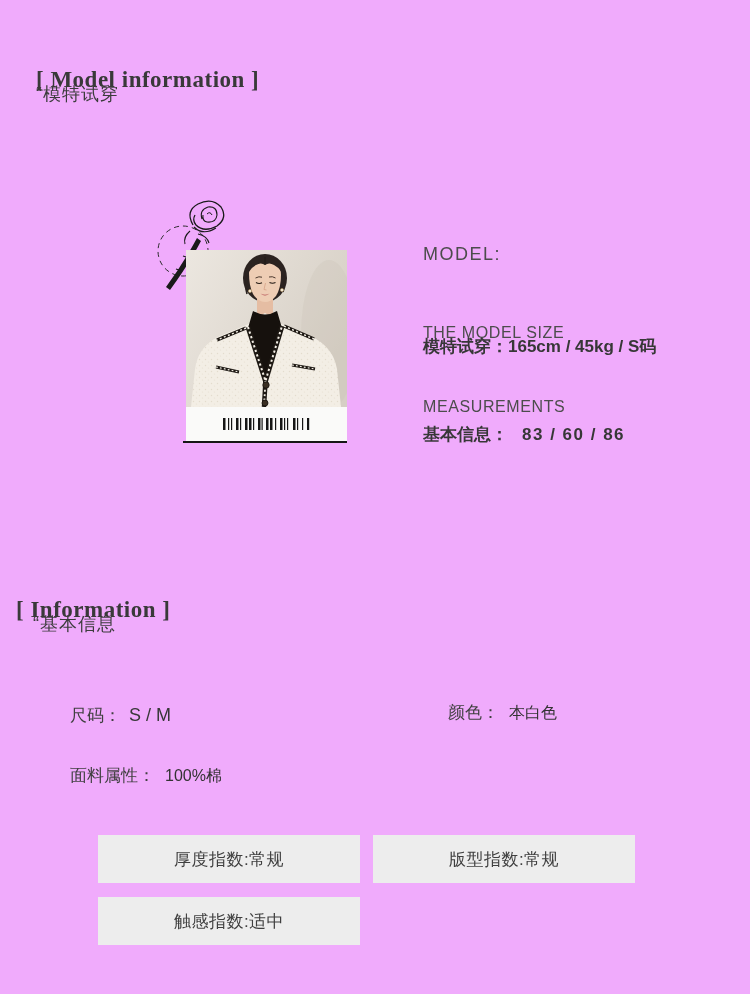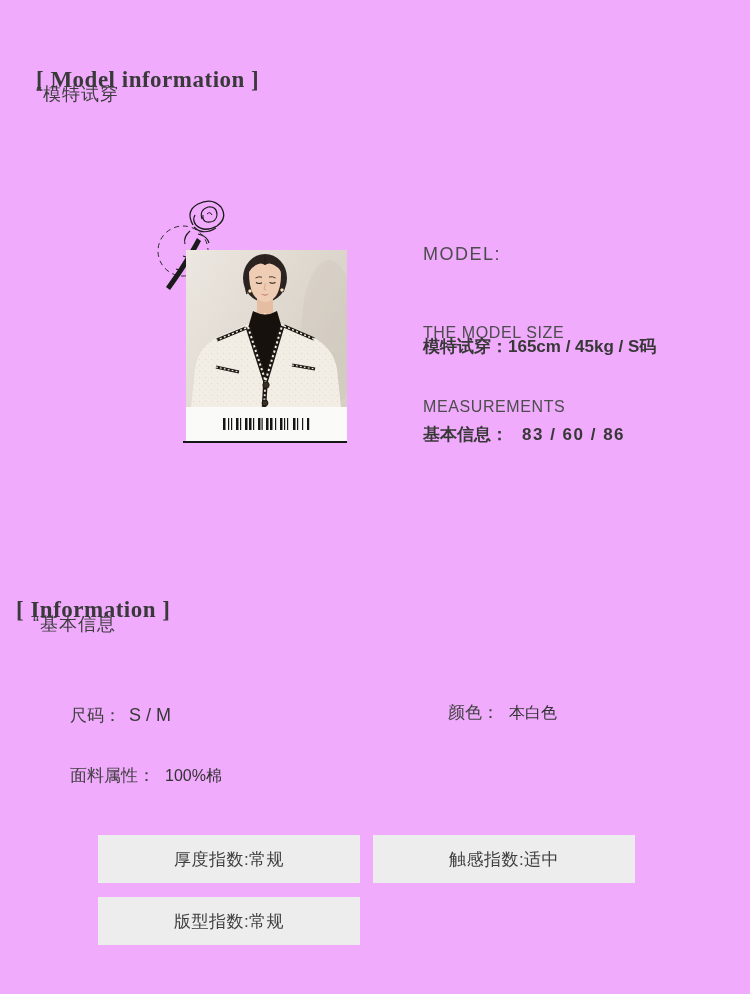--- a/index.html
+++ b/index.html
@@ -192,17 +192,17 @@
   </div>
   <div class="field" id="color-row">
     <span>颜色：</span><span class="val-big">本白色</span>
   </div>
   <div class="field" id="fabric-row">
     <span>面料属性：</span><span class="val-big">100%棉</span>
   </div>
 
   <div class="index-grid">
     <div class="index-box">厚度指数:常规</div>
+    <div class="index-box">版型指数:常规</div>
     <div class="index-box">触感指数:适中</div>
-    <div class="index-box">版型指数:常规</div>
   </div>
 
 </div>
 
 </body></html>

